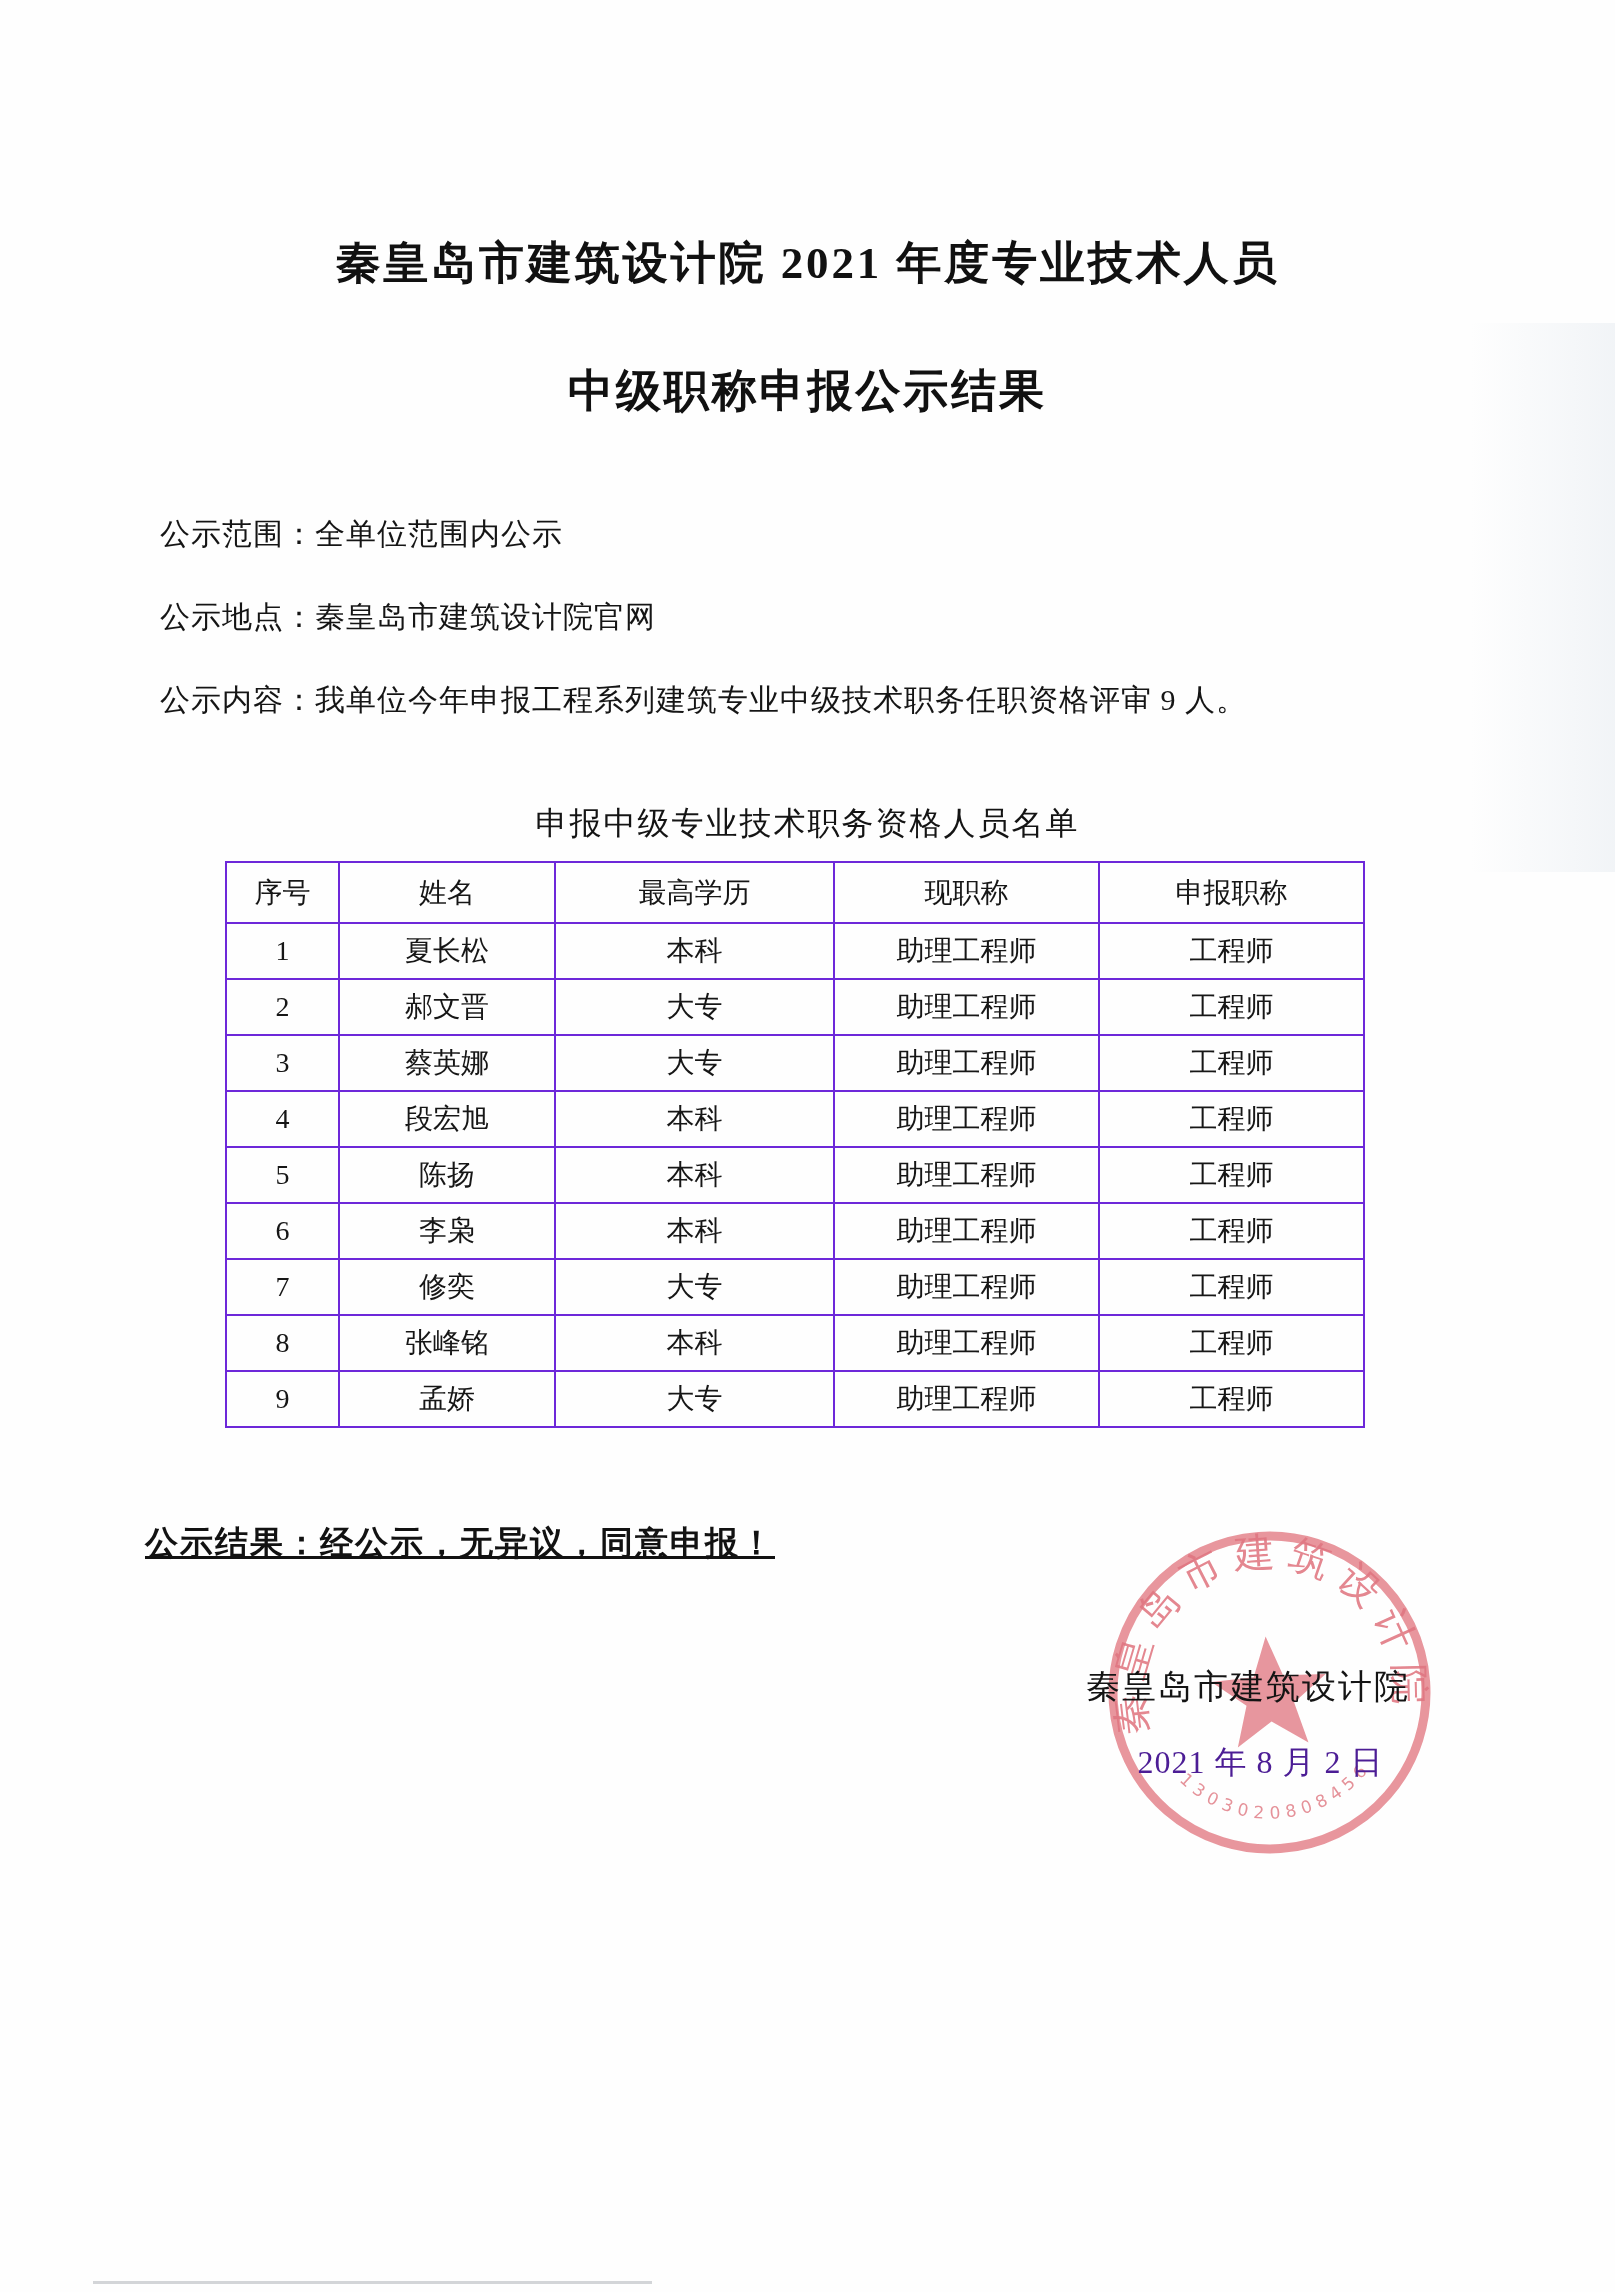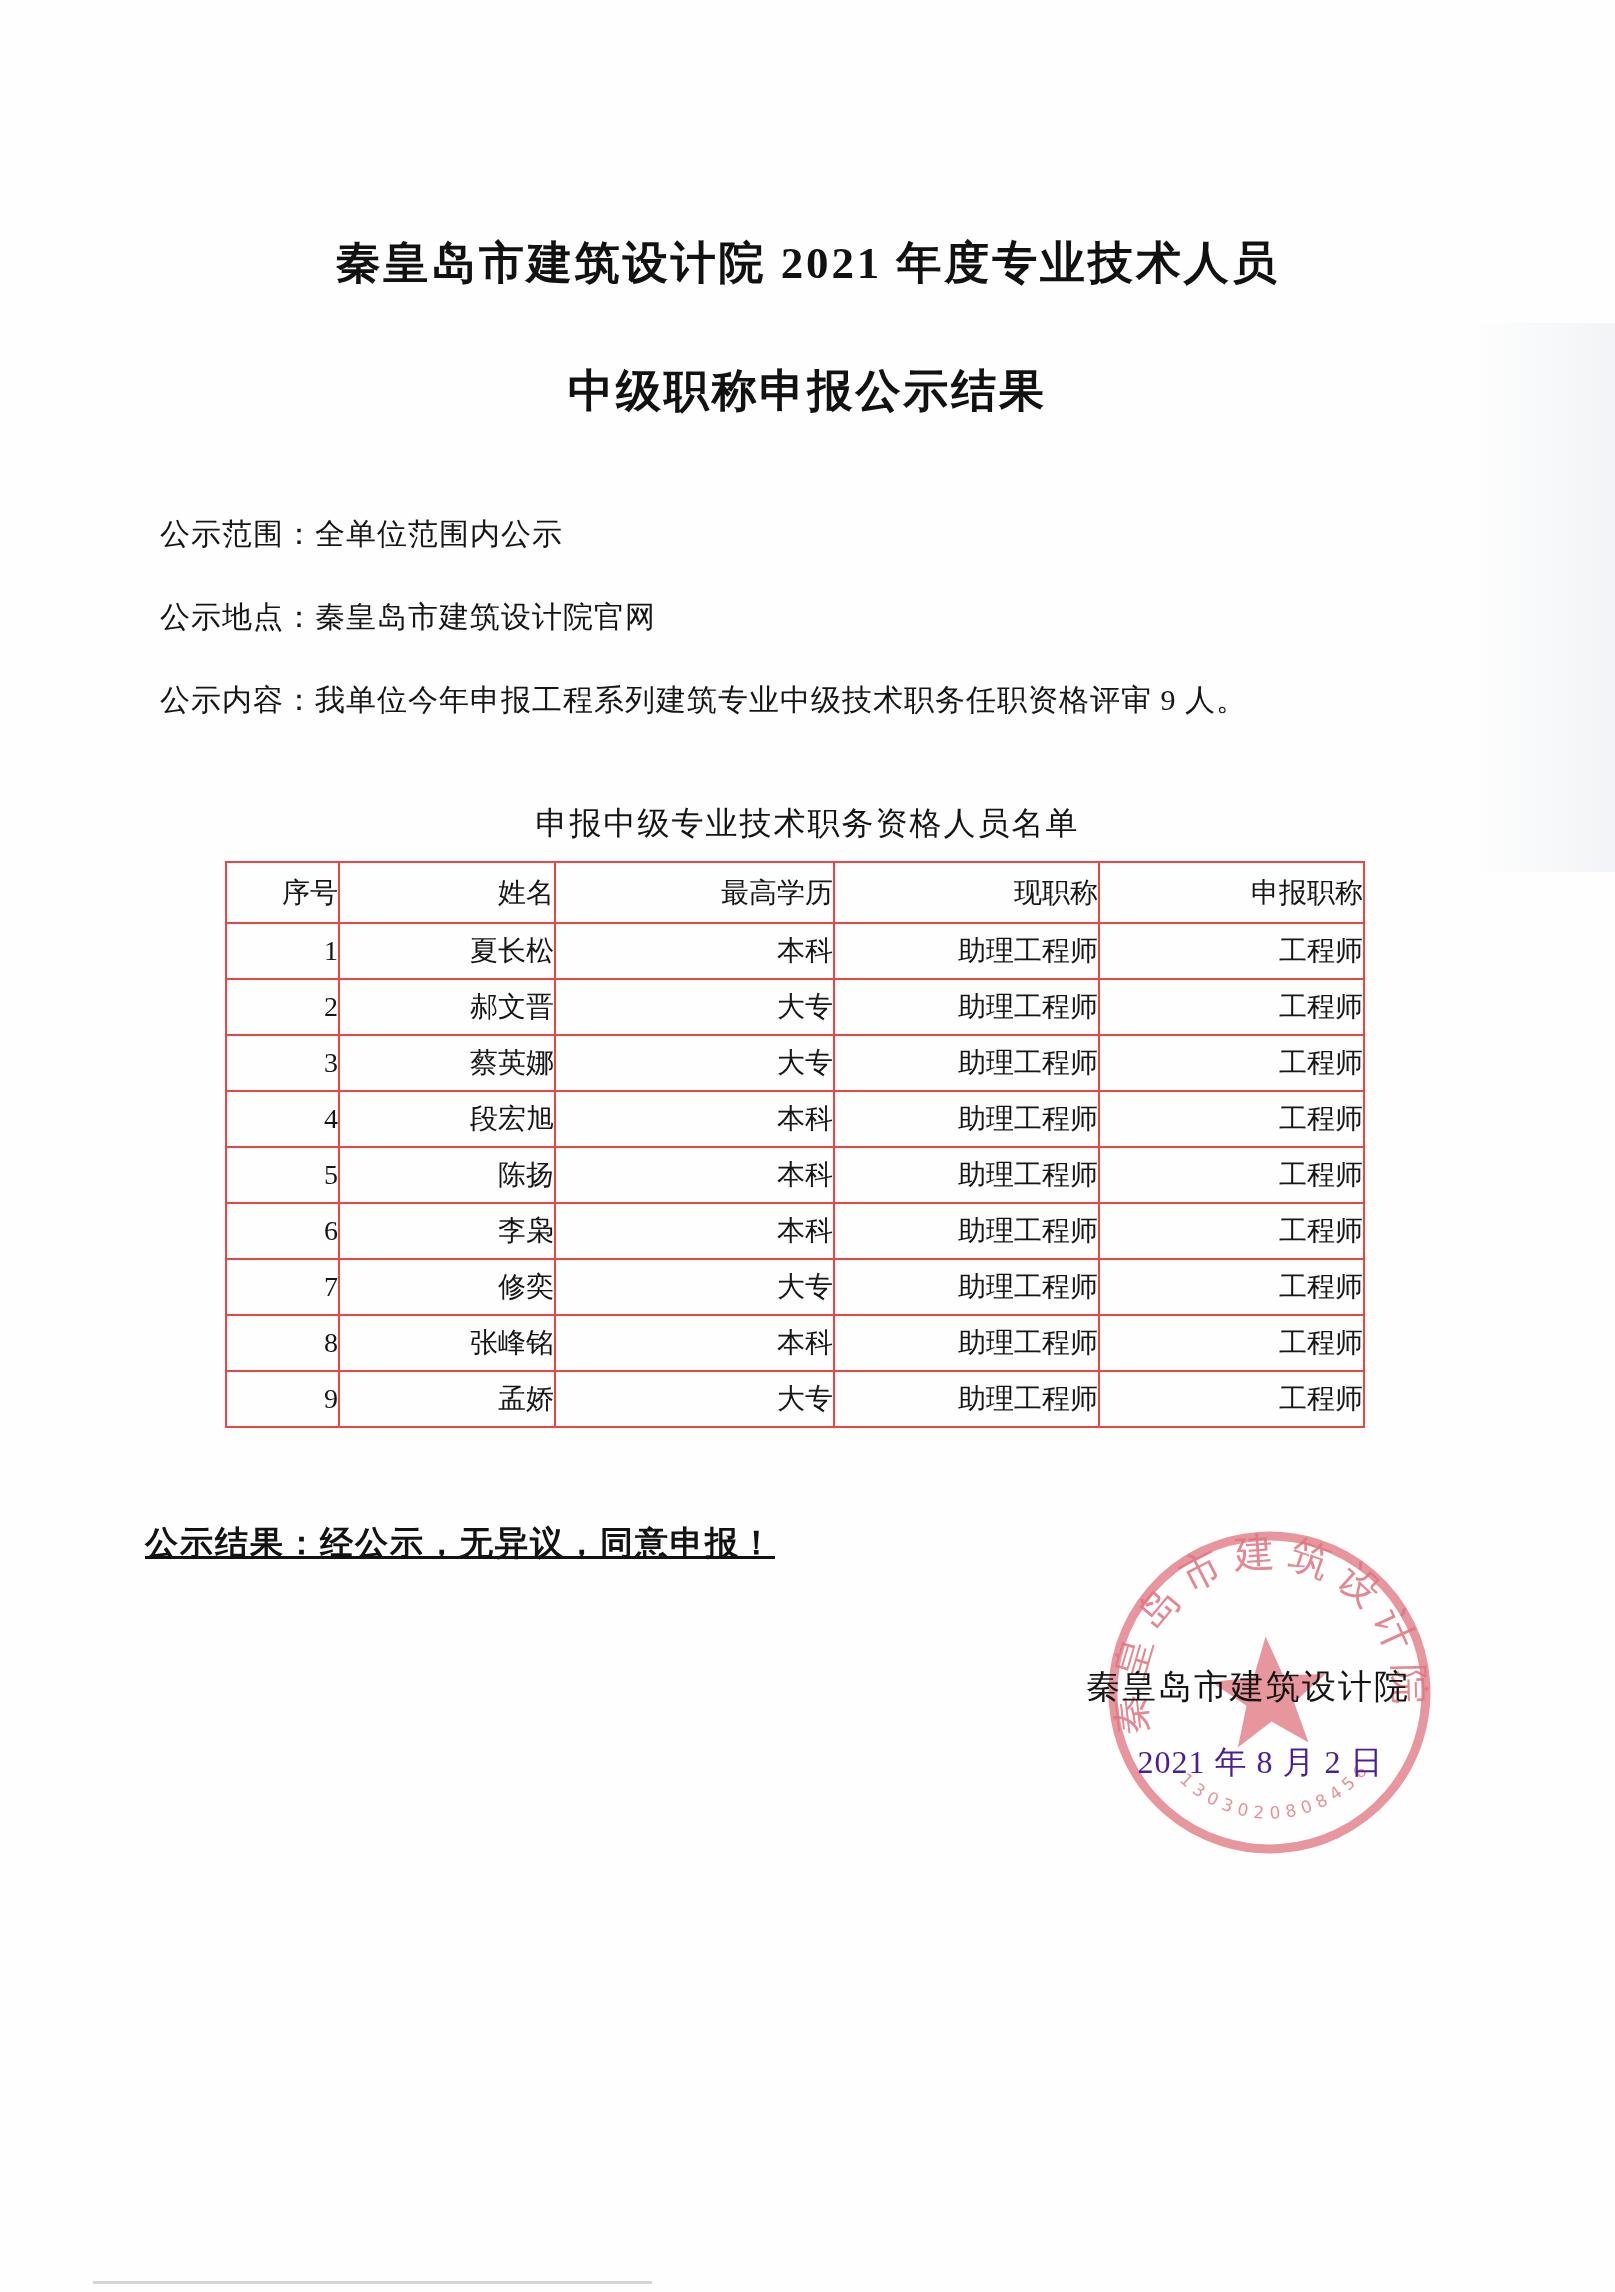--- a/index.html
+++ b/index.html
@@ -30,21 +30,21 @@
   .table-caption{
     position:absolute;top:802px;left:0;width:1615px;text-align:center;
     font-size:32px;letter-spacing:2px;color:#141414;
   }
   table.roster{
     position:absolute;top:861px;left:225px;width:1137px;
     border-collapse:collapse;table-layout:fixed;
     font-size:28px;color:#161616;
   }
   table.roster th,table.roster td{
-    border:2px solid #ef4444;text-align:right;vertical-align:middle;
+    border:2px solid #6d28d9;text-align:center;vertical-align:middle;
     font-weight:400;padding:0;
   }
   table.roster th{height:59px;}
   table.roster td{height:54px;}
   table.roster col.c1{width:113px;}
   table.roster col.c2{width:216px;}
   table.roster col.c3{width:279px;}
   table.roster col.c4{width:265px;}
   table.roster col.c5{width:265px;}
   .result-line{

